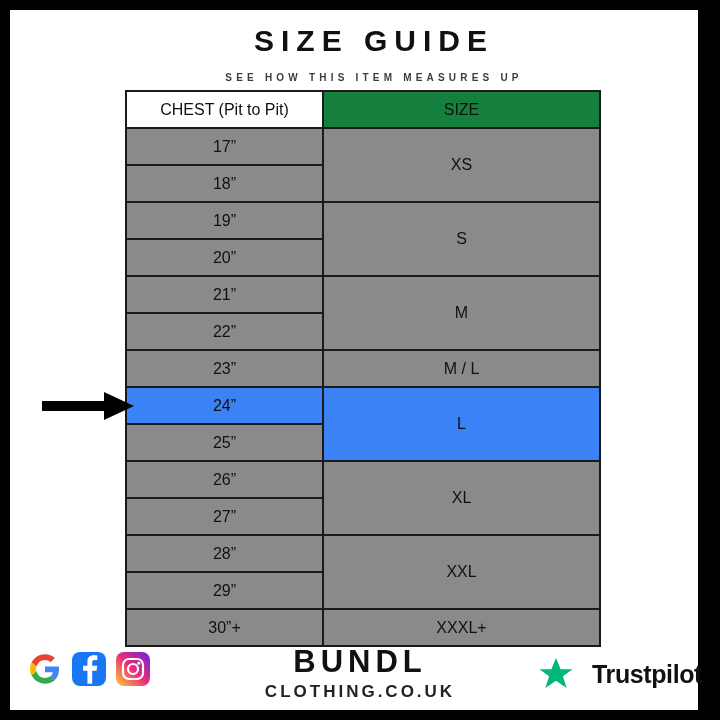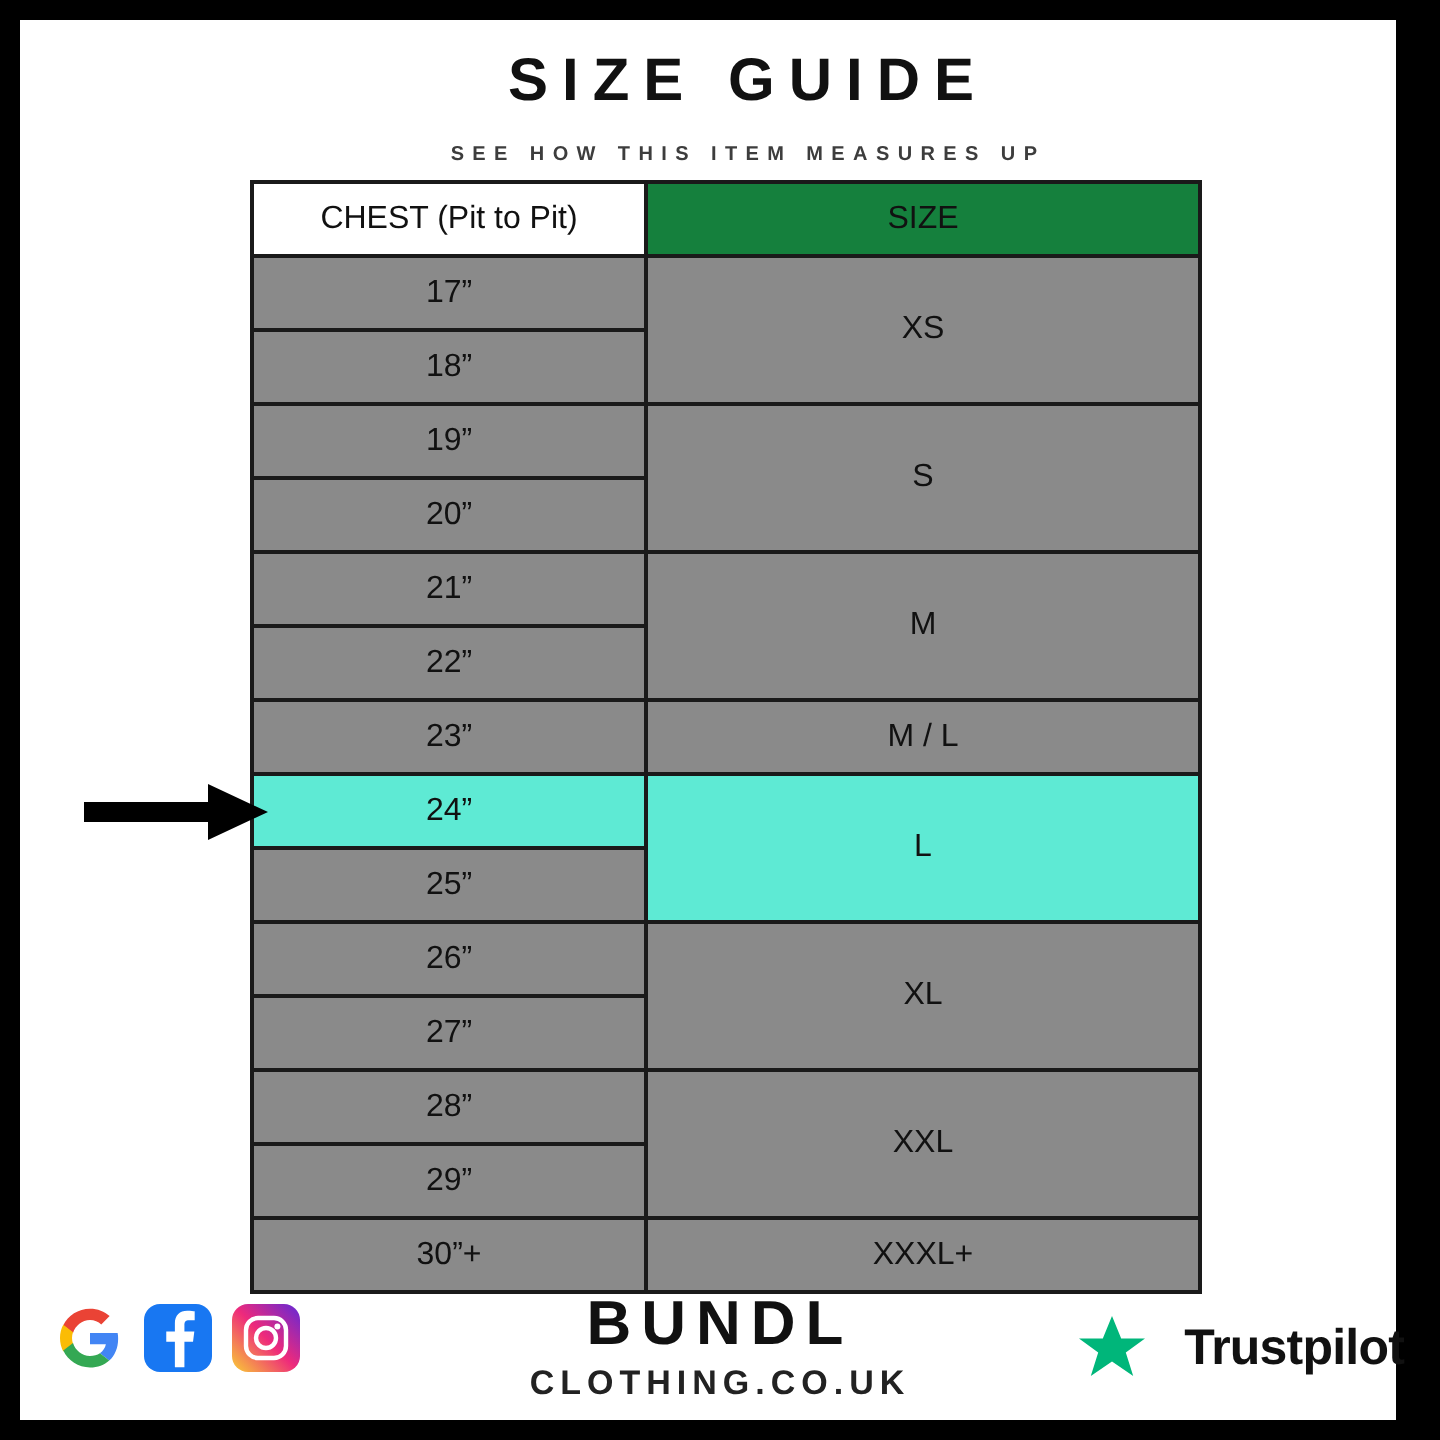--- a/index.html
+++ b/index.html
@@ -77,21 +77,21 @@
     font-size: 16.5px;
   }
   td.size {
     width: 275px;
     font-size: 19px;
   }
   .grey {
     background: #8a8a8a;
   }
   .white {
-    background: #5eead4;
+    background: #3b82f6;
   }
   .arrow {
     position: absolute;
     left: 32px;
     top: 382px;
     width: 92px;
     height: 28px;
   }
   .footer {
     position: absolute;

